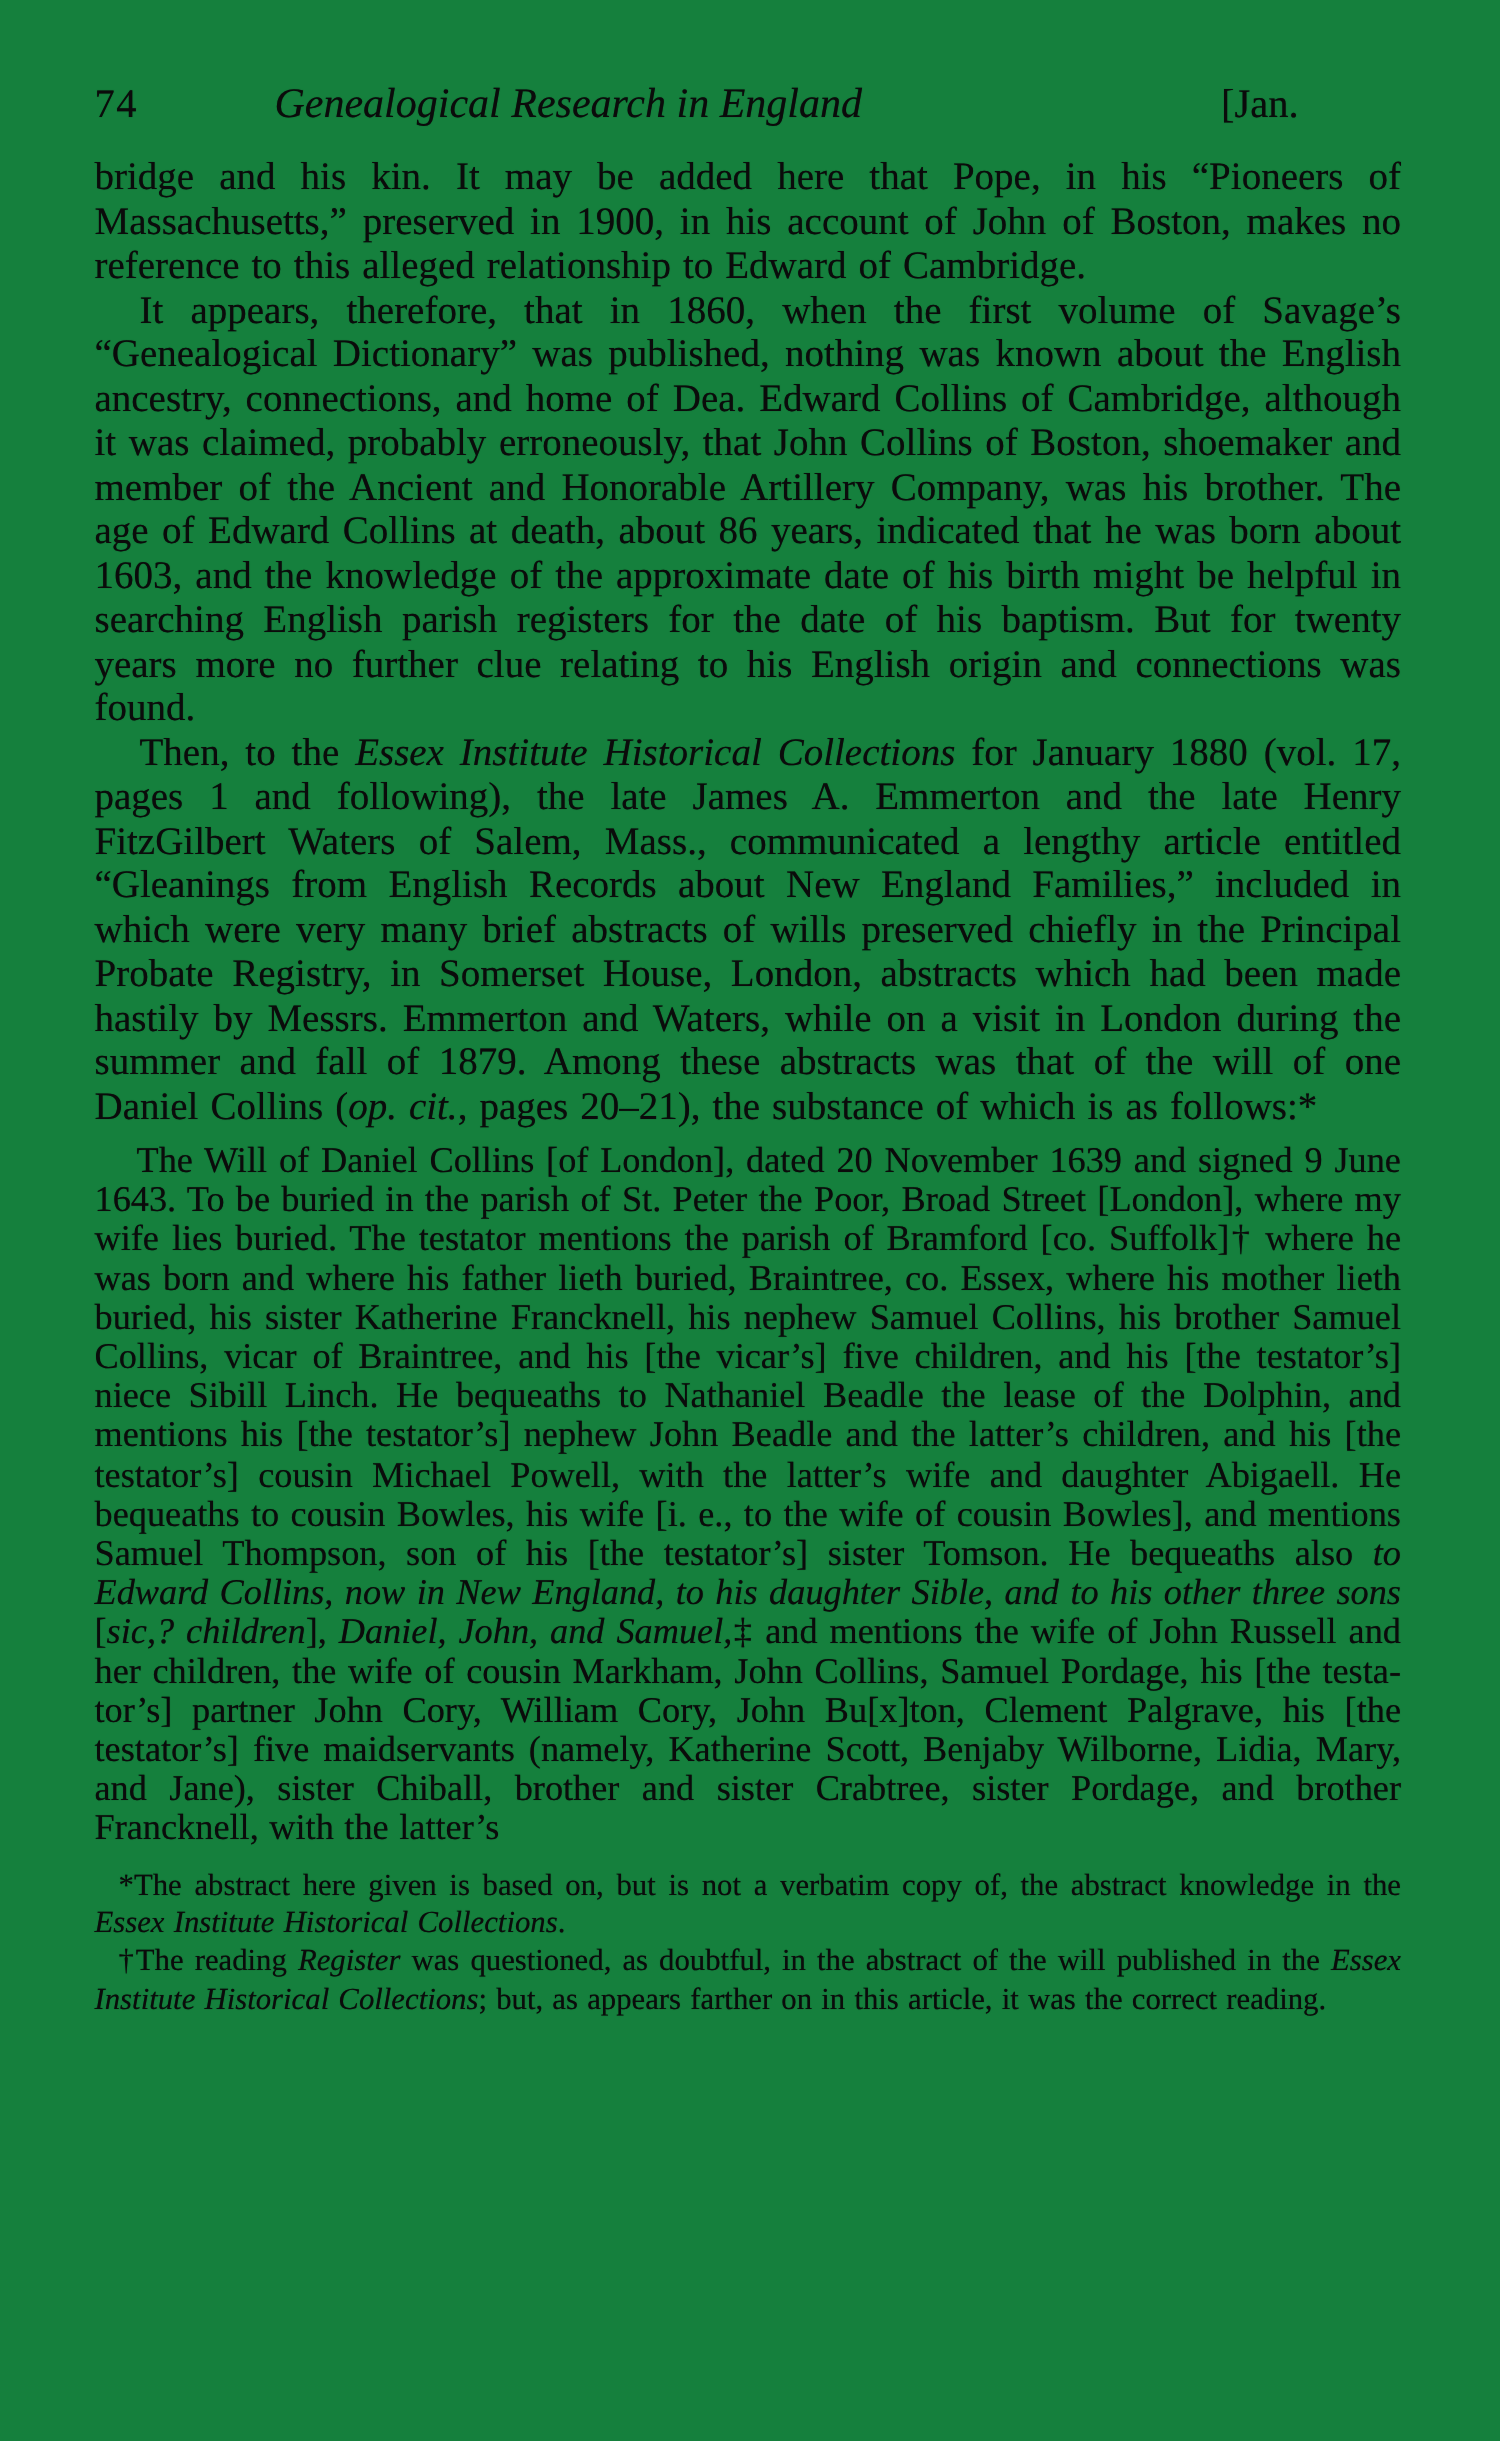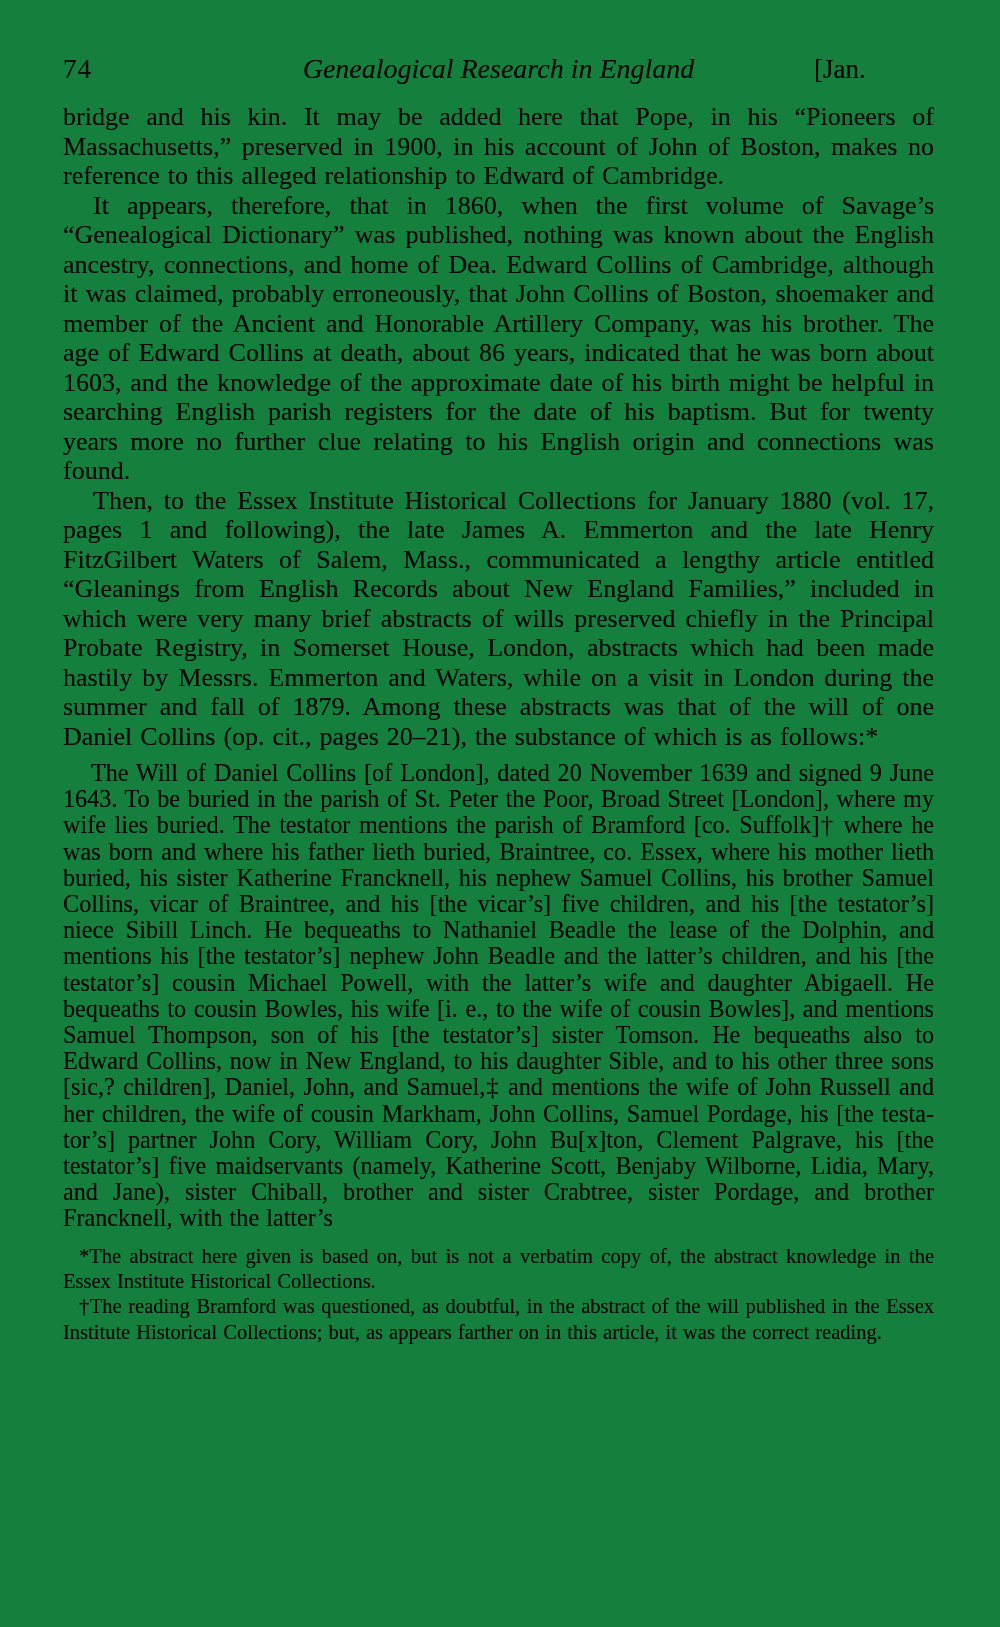--- a/index.html
+++ b/index.html
@@ -20,21 +20,21 @@
     text-shadow: 0 0 0.6px rgba(0,0,0,0.55);
   }
   .running-head {
     display: flex;
     align-items: baseline;
     font-size: 27px;
     line-height: 30px;
     margin-bottom: 18px;
   }
   .running-head .pagenum { width: 120px; text-align: left; letter-spacing: 1px; }
-  .running-head .title   { flex: 1; text-align: center; font-style: italic; font-size: 28px; }
+  .running-head .title   { flex: 1; font-style: italic; font-size: 28px; }
   .running-head .issue   { width: 120px; }
   .bodytext p {
     margin: 0;
     font-size: 26px;
     line-height: 29.5px;
     text-align: justify;
     word-spacing: 1.5px;
   }
   .bodytext p.indent { text-indent: 30px; }
   .will-abstract {
@@ -48,21 +48,21 @@
     margin-top: 12px;
   }
   .footnotes p {
     margin: 0;
     font-size: 20.5px;
     line-height: 25.4px;
     text-align: justify;
     text-indent: 16px;
     word-spacing: 1px;
   }
-  .i  { }
+  .i  { font-style: italic; }
   .sc { font-variant: small-caps; }
 </style>
 </head>
 <body>
 
 <div class="page">
 
   <div class="running-head">
     <span class="pagenum">74</span>
     <span class="title">Genealogical Research in England</span>
@@ -78,18 +78,18 @@
     <p class="indent"><span>Then, to the </span><span class="i">Essex Institute Historical Collections</span><span> for January 1880 (vol. 17, pages 1 and following), the late James A. Emmerton and the late Henry FitzGilbert Waters of Salem, Mass., communi­cated a lengthy article entitled “Gleanings from English Records about New England Families,” included in which were very many brief abstracts of wills preserved chiefly in the Principal Probate Registry, in Somerset House, London, abstracts which had been made hastily by Messrs. Emmerton and Waters, while on a visit in London during the summer and fall of 1879.  Among these abstracts was that of the will of one Daniel Collins (</span><span class="i">op. cit.</span><span>, pages 20–21), the substance of which is as follows:*</span></p>
 
     <p class="will-abstract"><span>The Will of Daniel Collins [of London], dated 20 November 1639 and signed 9 June 1643.  To be buried in the parish of St. Peter the Poor, Broad Street [London], where my wife lies buried.  The testator men­tions the parish of Bramford [co. Suffolk]† where he was born and where his father lieth buried, Braintree, co. Essex, where his mother lieth buried, his sister Katherine Francknell, his nephew Samuel Collins, his brother Samuel Collins, vicar of Braintree, and his [the vicar’s] five children, and his [the testator’s] niece Sibill Linch.  He bequeaths to Nathaniel Beadle the lease of the Dolphin, and mentions his [the testa­tor’s] nephew John Beadle and the latter’s children, and his [the testator’s] cousin Michael Powell, with the latter’s wife and daughter Abigaell.  He bequeaths to cousin Bowles, his wife [i. e., to the wife of cousin Bowles], and mentions Samuel Thompson, son of his [the testator’s] sister Tomson.  He bequeaths also </span><span class="i">to Edward Collins, now in New England, to his daugh­ter Sible, and to his other three sons</span><span> [</span><span class="i">sic,? children</span><span>], </span><span class="i">Daniel, John, and Samuel,</span><span>‡ and mentions the wife of John Russell and her children, the wife of cousin Markham, John Collins, Samuel Pordage, his [the testa­tor’s] partner John Cory, William Cory, John Bu[x]ton, Clement Pal­grave, his [the testator’s] five maidservants (namely, Katherine Scott, Benjaby Wilborne, Lidia, Mary, and Jane), sister Chiball, brother and sister Crabtree, sister Pordage, and brother Francknell, with the latter’s</span></p>
 
   </div>
 
   <div class="footnotes">
 
     <p><span>*The abstract here given is based on, but is not a verbatim copy of, the abstract knowledge in the </span><span class="i">Essex Institute Historical Collections</span><span>.</span></p>
 
-    <p><span>†The reading </span><span class="i">Bramford</span><span> was questioned, as doubtful, in the abstract of the will published in the </span><span class="i">Essex Institute Historical Collections</span><span>; but, as appears farther on in this article, it was the correct reading.</span></p>
+    <p><span>†The reading </span><span class="i">Register</span><span> was questioned, as doubtful, in the abstract of the will published in the </span><span class="i">Essex Institute Historical Collections</span><span>; but, as appears farther on in this article, it was the correct reading.</span></p>
 
 
   </div>
 
 </div>
 
 </body></html>

